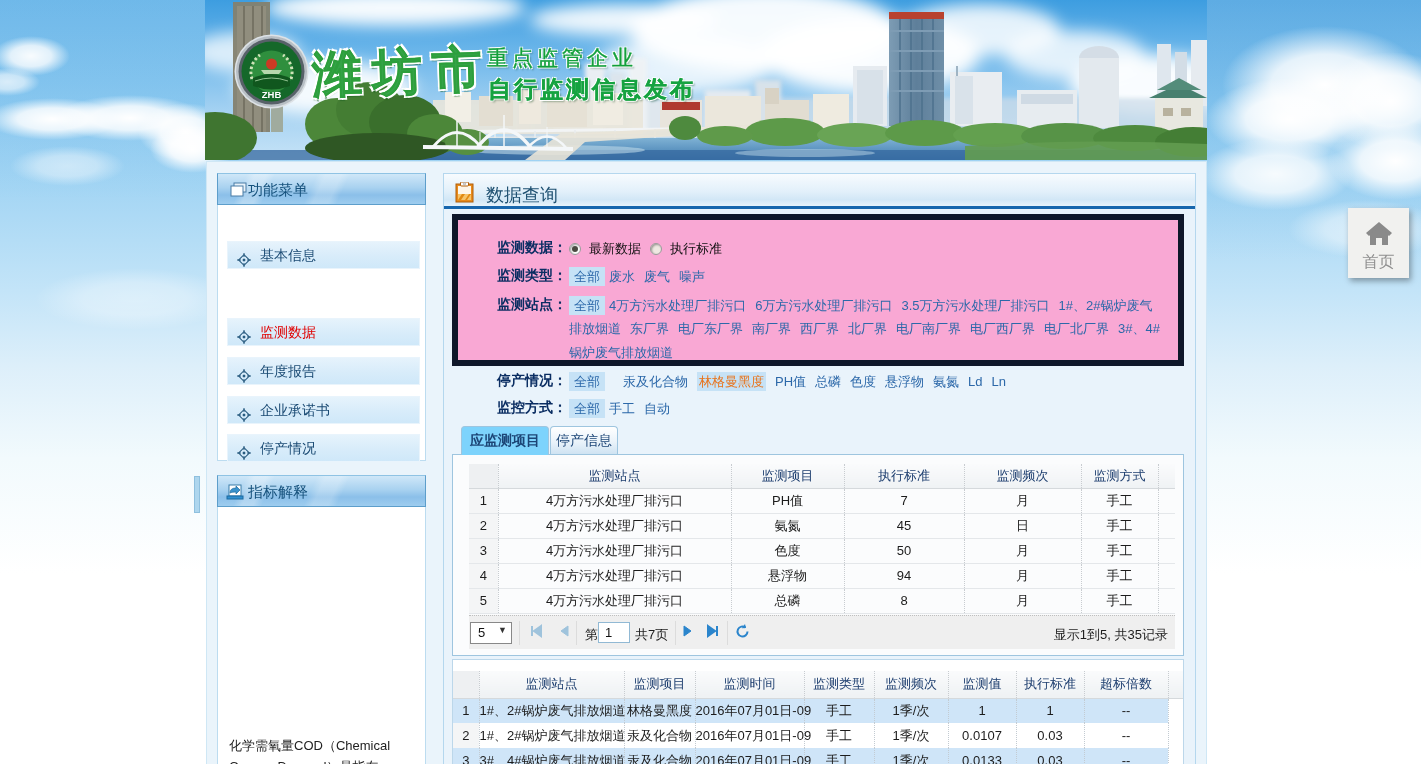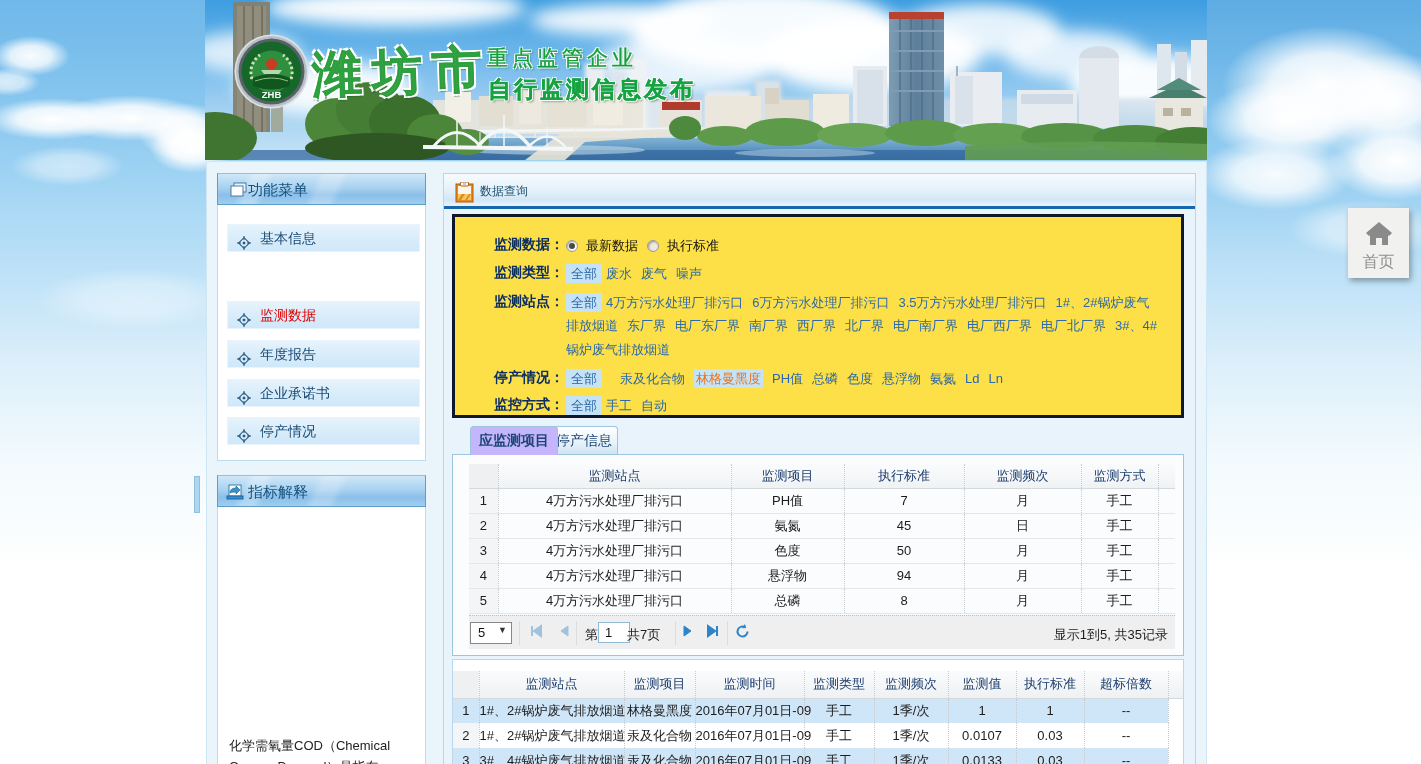--- a/index.html
+++ b/index.html
@@ -25,72 +25,72 @@
 
 
 #side { position:absolute; left:10px; top:11px; width:209px; height:700px; }
 .sideheader { position:relative; width:209px; height:32px; border:1px solid #5d9ecb; border-top:1px solid #8fc3e4;
   background:linear-gradient(115deg, rgba(255,255,255,0) 0 26px, rgba(255,255,255,.28) 34px 44px, rgba(255,255,255,0) 52px 90px, rgba(255,255,255,.22) 98px 112px, rgba(255,255,255,0) 120px),
   linear-gradient(180deg,#cfe7f8 0%,#a9d2f0 45%,#8bbfe9 70%,#9ecdef 100%);
   color:#15517c; font-size:15px; line-height:31px; }
 .sideheader .ttl { position:absolute; left:30px; top:0; }
 .menubox { position:relative; width:209px; background:#fff; border:1px solid #bcdcf0; border-top:none; height:256px; }
 .mitem { position:absolute; left:9px; width:193px; height:28px; background:linear-gradient(180deg,#e6f3fc 0%,#d8ecfa 55%,#cfe8f9 100%);
-  border:1px solid #e9f4fc; color:#1a4a73; font-size:14px; line-height:27px; }
+  border:1px solid #e9f4fc; color:#1a4a73; font-size:14px; line-height:27px;margin-top:17px; }
 .mitem .mico { position:absolute; left:9px; top:7px; }
 .mitem .mtxt { position:absolute; left:32px; top:0; }
 .jbox { position:absolute; left:0px; top:302px; width:209px; }
 .jwhite { width:209px; height:290px; background:#fff; border:1px solid #bcdcf0; border-top:none; position:relative; overflow:hidden; }
 .jwhite .codtext { position:absolute; left:11px; top:228px; width:190px; font-size:13px; color:#222; line-height:21px; }
 
 
 #content { position:absolute; left:236px; top:11px; width:753px; height:700px; background:#e9f3fb; border:1px solid #b4d7ee; }
 #qheader { position:absolute; left:0px; top:0px; width:751px; height:35px;
   background:linear-gradient(180deg,#f7fbfe 0%,#e2f0fa 55%,#d2e7f6 80%,#e8f3fb 100%);
   border-bottom:3px solid #1766ad; }
-#qheader .qtxt { position:absolute; left:36px; top:9px; font-size:12px; color:#1d4f70;text-align:right; }
-#formbox { position:absolute; left:8px; top:40px; width:732px; height:204px; background:#fde047; border:3px solid #0f172a; }
+#qheader .qtxt { position:absolute; left:42px; top:9px; font-size:18px; color:#1d4f70;text-align:right; }
+#formbox { position:absolute; left:8px; top:40px; width:732px; height:152px; background:#f9a8d4; border:6px solid #0f172a; }
 .frow { position:absolute; left:39px; font-size:13px; }
 .flabel { font-weight:bold; color:#0a2d62; font-size:14px; }
 .fopts { position:absolute; left:72px; top:1px; white-space:nowrap; }
 a.opt { color:#2c68a9; text-decoration:none; margin-right:9px; }
 a.opt.hl { background:#c6e2f6; padding:2px 5px; margin-right:4px; }
 a.opt.orange { color:#e8731a; background:#c6e2f6; padding:2px 2px; }
 .radio { display:inline-block; width:12px; height:12px; border-radius:50%; background:#fdfdfd; border:1px solid #9a9a9a;
   box-shadow:inset 1px 1px 2px rgba(0,0,0,.35); vertical-align:-2px; position:relative; }
 .radio.sel:after { content:""; position:absolute; left:2px; top:2px; width:6px; height:6px; border-radius:50%; background:#4a4a42; }
 .radio.un { background:#efe9e2; }
 .rlabel { color:#111; margin:0 9px 0 8px; }
 
 
 #tabs { position:absolute; left:8px; top:252px; width:732px; height:28px; }
 .tab { position:absolute; top:0; height:28px; border:1px solid #9ec5df; border-bottom:none; border-radius:4px 4px 0 0;
   font-size:14px; color:#1c4576; text-align:center; line-height:26px; }
-.tab.active { left:18px; width:88px; background:#c4b5fd; font-weight:bold; z-index:3; height:29px; }
+.tab.active { left:9px; width:88px; background:#7dd3fc; font-weight:bold; z-index:3; height:29px; }
 .tab.t2 { left:98px; width:68px; background:linear-gradient(180deg,#ffffff 0%,#eaf3fa 55%,#cfe3f2 100%); }
 #tabbox { position:absolute; left:8px; top:280px; width:732px; height:202px; background:#fbfcfd; border:1px solid #9ec5df; }
 
 
 #t1 { position:absolute; left:16px; top:9px; width:706px; border-collapse:collapse; font-size:13px; color:#1c1c1c; table-layout:fixed; }
 #t1 th { font-weight:normal; color:#1c3d6e; font-size:13px; background:linear-gradient(180deg,#fafbfc 0%,#eff2f4 100%);
   border-bottom:1px solid #d5d9dc; height:24px; }
 #t1 td { height:25px; text-align:center; border-bottom:1px solid #e4e7ea; white-space:nowrap; }
 #t1 .rn { background:#f4f5f6; width:29px; font-size:13px; }
 #t1 th.rn { background:#eef0f2; }
 .dotl { border-left:1px dotted #c8ccd0; }
 #pager { position:absolute; left:16px; top:160px; width:706px; height:34px; background:#efefef; border-top:1px dotted #bfbfbf;
   font-size:13px; color:#1d1d1d; }
 #pager .vsep { position:absolute; top:5px; height:24px; width:0; border-left:1px solid #dcdcdc; }
 #pager .sel5 { position:absolute; left:1px; top:6px; width:42px; height:22px; background:#fff; border:1px solid #888; font-size:13px; color:#111; }
 #pager .sel5 span.v { position:absolute; left:7px; top:2px; }
 #pager .sel5 span.ar { position:absolute; right:4px; top:2px; font-size:9px; color:#333; }
 .pgico { position:absolute; top:8px; }
 #pager .inp { position:absolute; left:129px; top:6px; width:32px; height:21px; background:#fff; border:1px solid #91b9d4; font-size:13px; padding-left:6px; line-height:19px; color:#111; }
 #pager .lbl1 { position:absolute; left:116px; top:10px; }
-#pager .lbl2 { position:absolute; left:158px; top:10px; }
+#pager .lbl2 { position:absolute; left:166px; top:10px; }
 #pager .shown { position:absolute; right:7px; top:10px; }
 
 
 #t2box { position:absolute; left:8px; top:485px; width:732px; height:130px; background:#fff; border:1px solid #bcd7ea; }
 #t2 { position:absolute; left:0px; top:11px; width:730px; border-collapse:collapse; font-size:13px; color:#1c1c1c; table-layout:fixed; }
 #t2 th { font-weight:normal; color:#1c3d6e; background:linear-gradient(180deg,#fafbfc 0%,#eef1f3 100%); border-bottom:1px solid #d5d9dc; height:27px; }
 #t2 td { height:25px; text-align:center; white-space:nowrap; }
 #t2 td + td { border-left:1px dotted #c3cbd2; }
 #t2 tr.blue td { background:#cfe5f8; }
 #t2 .rn { background:#f4f5f6; width:26px; }

